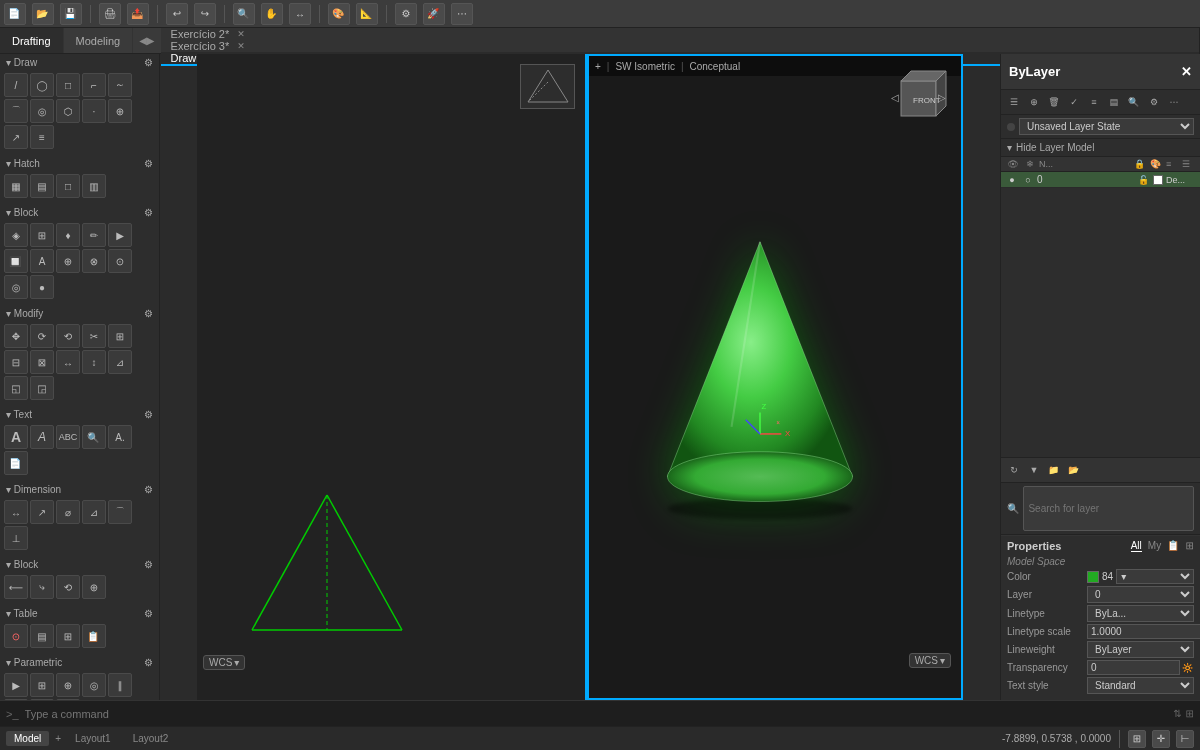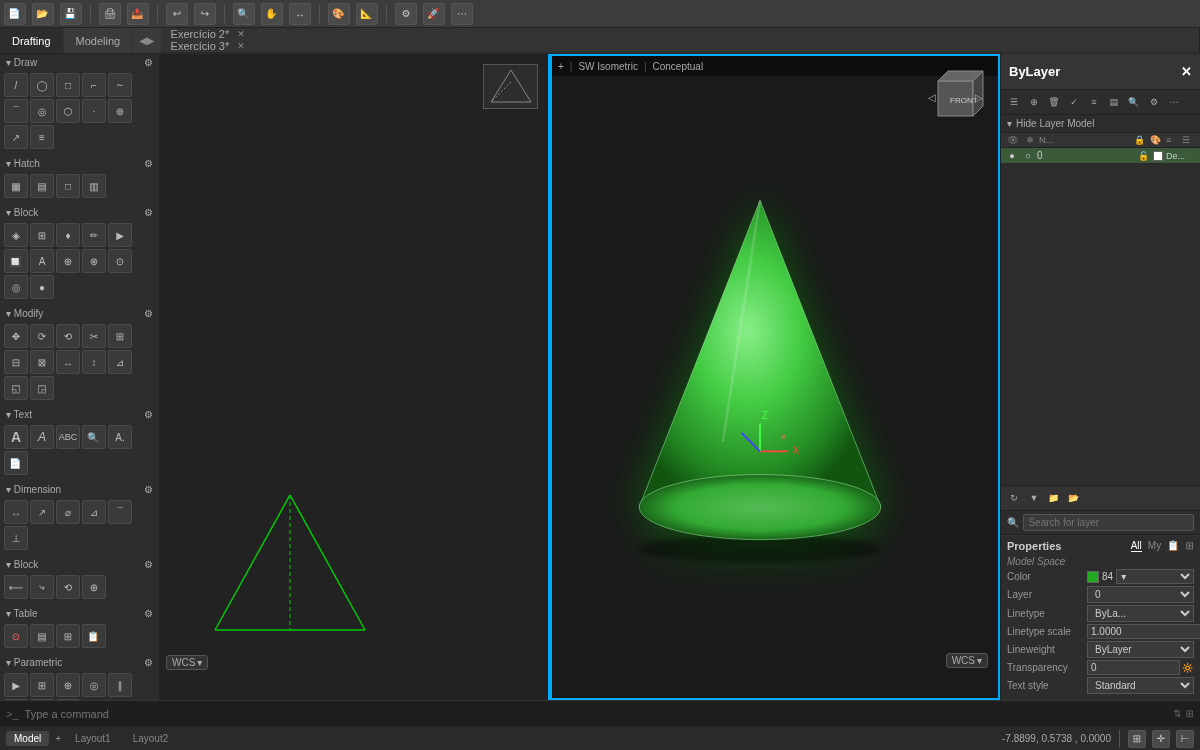--- a/index.html
+++ b/index.html
@@ -46,20 +46,21 @@
       background: #2b2b2b;
       color: #fff;
       border-bottom: 2px solid #00aaff;
     }
     .tab-pill .tab-close { color: #888; font-size: 9px; margin-left: 4px; }
 
     
     #main-layout {
       display: flex;
       height: calc(750px - 28px - 26px - 26px - 24px);
+      gap: 37px;
     }
 
     
     #left-panel {
       width: 160px;
       background: #2d2d2d;
       border-right: 1px solid #222;
       overflow-y: auto;
       flex-shrink: 0;
     }
@@ -251,21 +252,21 @@
       border-bottom: 1px solid #222;
     }
 
     #search-layer {
       display: flex; align-items: center;
       padding: 3px 6px; gap: 4px;
       border-bottom: 1px solid #222;
     }
     #search-layer input {
       flex: 1; background: #3a3a3a; border: 1px solid #555;
-      color: #aaa; font-size: 10px; padding: 2px 4px;
+      color: #aaa; font-size: 10px; padding: 16px 4px;
       border-radius: 2px;
     }
     .search-icon { font-size: 10px; color: #777; }
 
     
     #properties-panel {
       background: #2d2d2d;
       border-top: 1px solid #333;
       padding: 4px 6px;
       font-size: 10px;
@@ -644,20 +645,26 @@
       <div class="layers-tool">⊕</div>
       <div class="layers-tool">🗑</div>
       <div class="layers-tool">✓</div>
       <div class="layers-tool">≡</div>
       <div class="layers-tool">▤</div>
       <div class="layers-tool">🔍</div>
       <div class="layers-tool">⚙</div>
       <div class="layers-tool">⋯</div>
     </div>
 
+    <div id="layer-state-row">
+      <div class="layer-state-dot"></div>
+      <select class="layer-state-select">
+        <option>Unsaved Layer State</option>
+      </select>
+    </div>
 
     <div id="hide-layer-list-row">
       <span>▾</span>
       <span>Hide Layer Model</span>
     </div>
 
     <div id="layers-col-header">
       <div style="width:16px;text-align:center;">👁</div>
       <div style="width:14px;text-align:center;">❄</div>
       <div style="flex:1;">N...</div>

